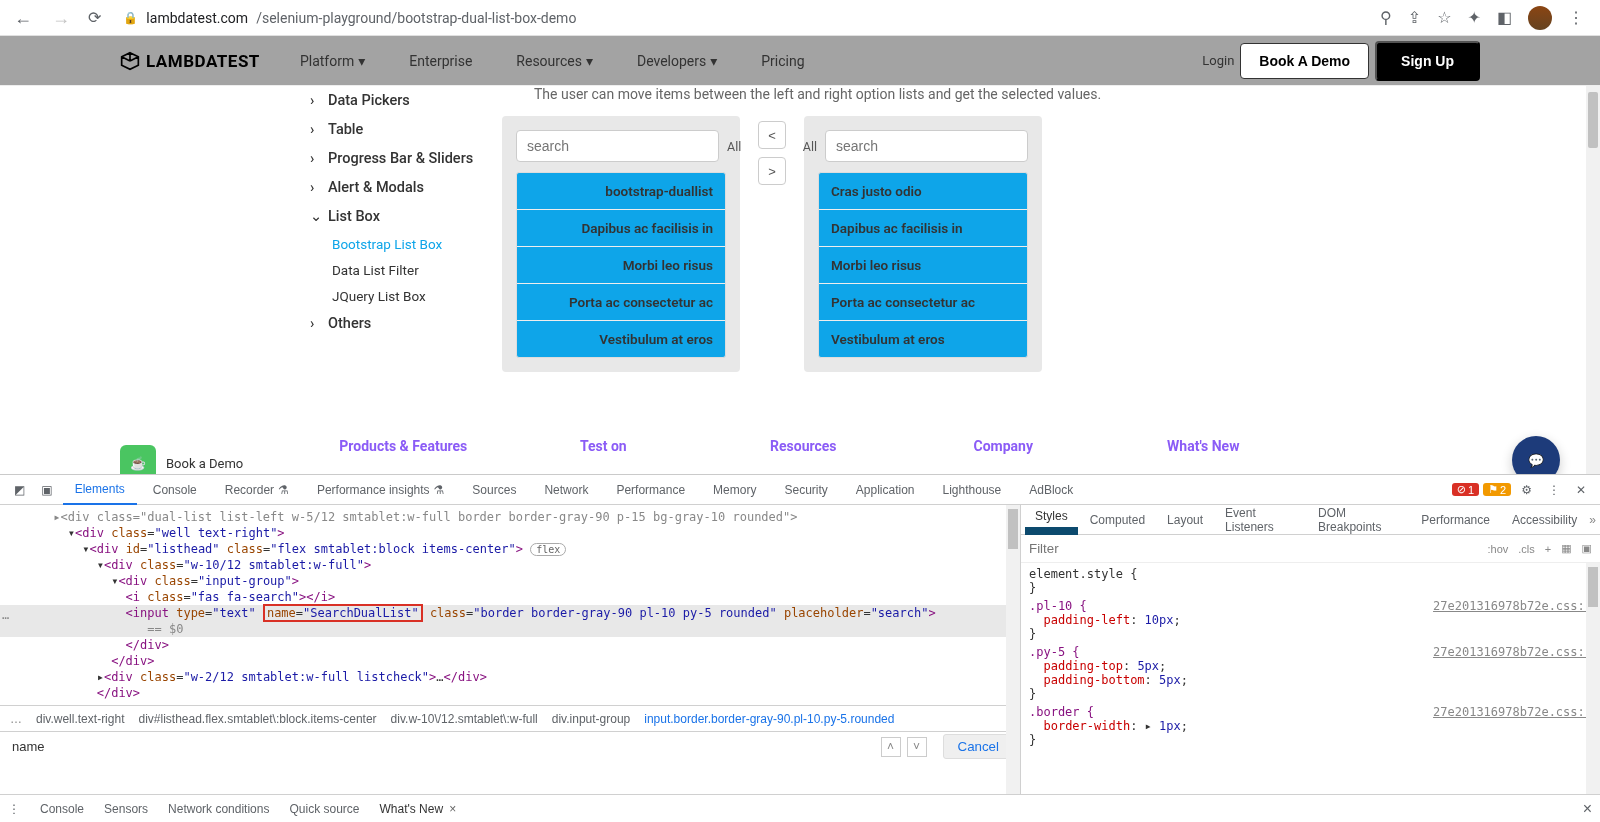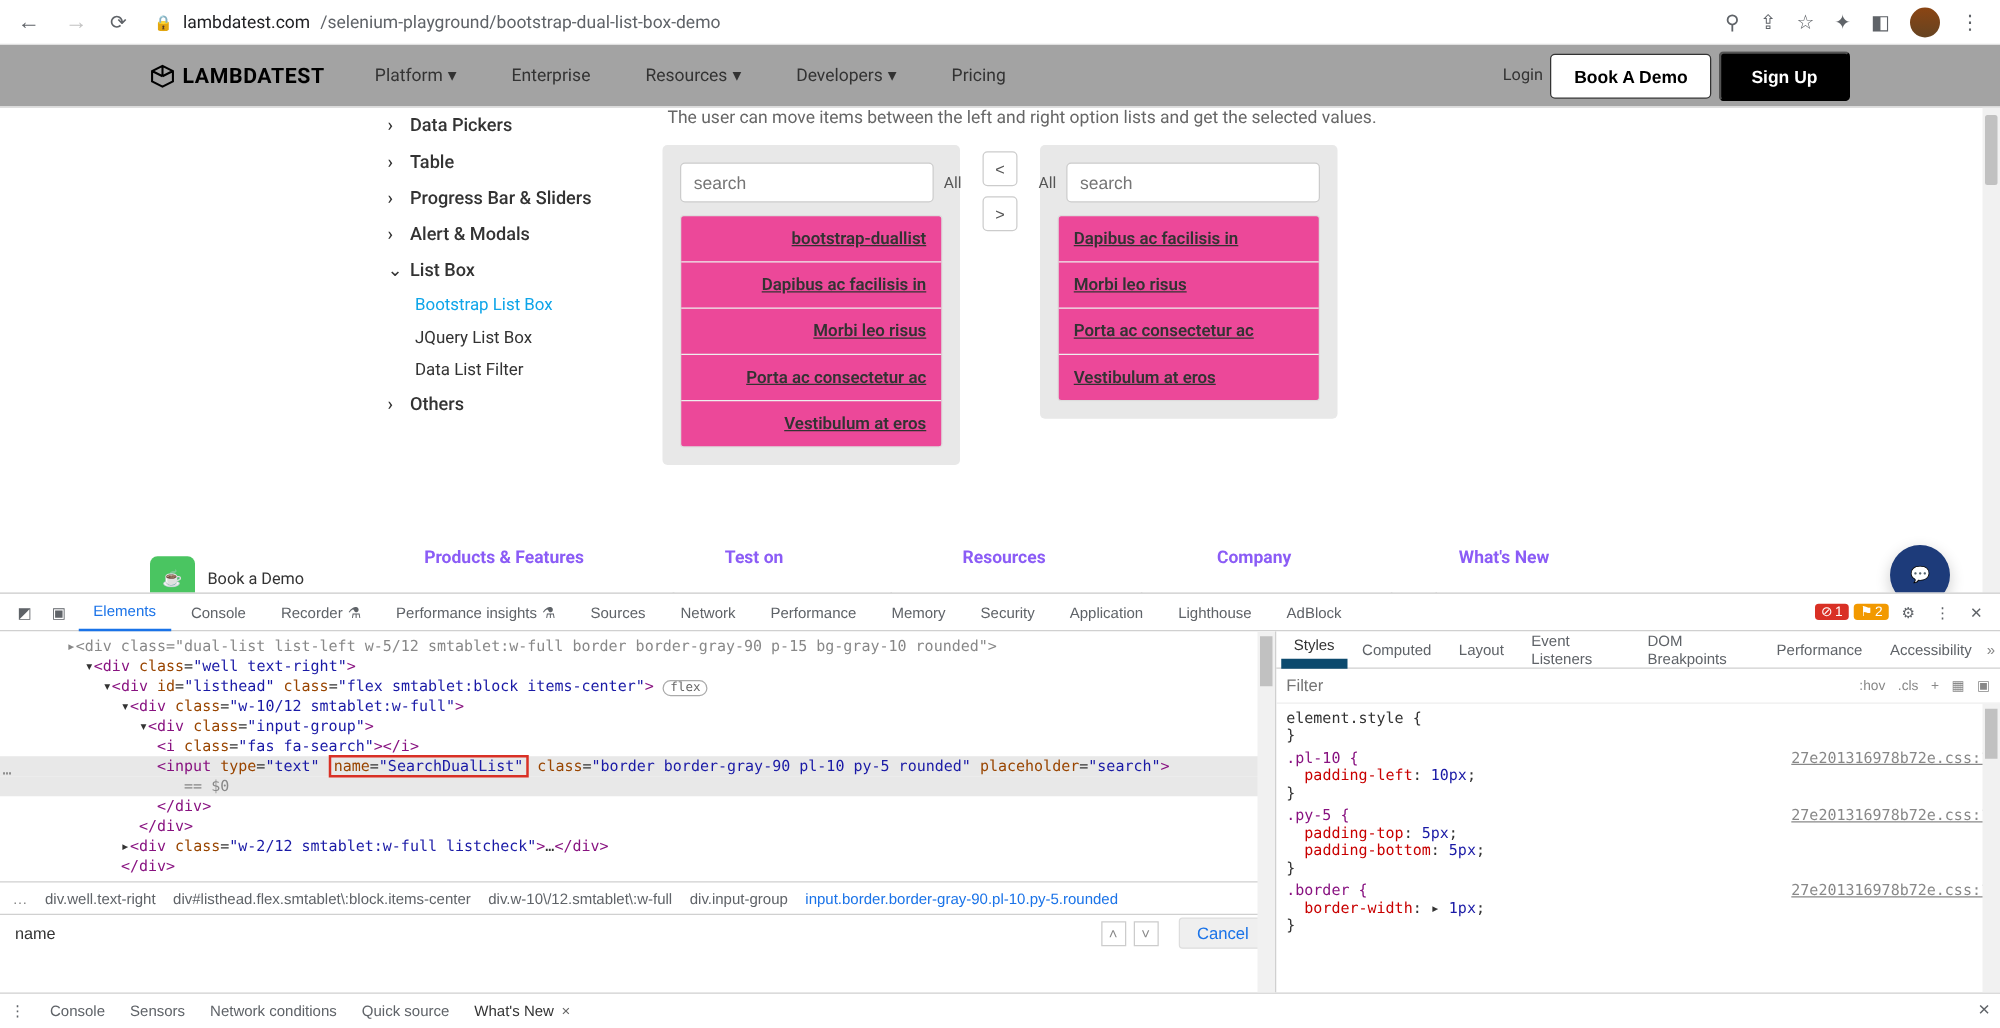--- a/index.html
+++ b/index.html
@@ -33,27 +33,27 @@
 .page-scroll { position:absolute; right:0; top:0; width:14px; height:100%; background:#f1f1f1; }
 .page-scroll-thumb { position:absolute; width:10px; left:2px; top:6px; height:56px; background:#c1c1c1; border-radius:2px; }
 .desc-text { position:absolute; left:534px; top:0; color:#666; font-size:14px; }
 
 .sidebar { position:absolute; left:310px; top:0; width:210px; font-size:14.5px; color:#333; }
 .side-item { display:flex; align-items:center; gap:8px; padding:6px 0; font-weight:500; }
 .side-item.sub { padding:5px 0 5px 22px; font-weight:400; font-size:13.5px; }
 .side-item.sub.active { color:#0ea5e9; }
 .chev { width:10px; display:inline-block; }
 
-.dual-area { position:absolute; left:530px; top:30px; display:flex; gap:18px; align-items:flex-start; }
+.dual-area { position:absolute; left:502px; top:30px; display:flex; gap:18px; align-items:flex-start; }
 .well { background:#e8e8e8; border-radius:4px; padding:14px; width:238px; }
 .well-head { display:flex; align-items:center; gap:8px; margin-bottom:10px; }
 .well-head.r { flex-direction:row-reverse; }
 .search-in { flex:1; border:1px solid #ccc; border-radius:4px; padding:7px 10px; font-size:14px; color:#999; background:#fff; }
 .all-btn { font-size:12.5px; color:#555; }
-.list { background:#ec4899; border:1px solid #ddd; border-radius:3px;text-decoration:underline; }
+.list { background:#0ea5e9; border:1px solid #ddd; border-radius:3px; }
 .list-it { padding:10px 12px; border-bottom:1px solid #eee; font-size:13.5px; font-weight:600; color:#333; }
 .well.left .list-it { text-align:right; }
 .well.right .list-it { text-align:left; }
 .list-it:last-child { border-bottom:none; }
 .arrow-col { display:flex; flex-direction:column; gap:8px; padding-top:5px; }
 .arrow-btn { width:28px; height:28px; border:1px solid #ccc; border-radius:4px; background:#fff; display:flex; align-items:center; justify-content:center; font-size:13px; color:#555; }
 
 
 .footer-strip { position:absolute; left:120px; right:40px; top:352px; display:flex; gap:0; font-size:13px; }
 .demo-badge { display:flex; align-items:center; gap:10px; margin-right:60px; }
@@ -198,24 +198,24 @@
         <span>Alert &amp; Modals</span>
       </div>
     <div class="side-item">
         <span class="chev">⌄</span>
         <span>List Box</span>
       </div>
     <div class="side-item sub active">
         <span>Bootstrap List Box</span>
       </div>
     <div class="side-item sub">
+        <span>Data List Filter</span>
+      </div>
+    <div class="side-item sub">
         <span>JQuery List Box</span>
-      </div>
-    <div class="side-item sub">
-        <span>Data List Filter</span>
       </div>
     <div class="side-item">
         <span class="chev">›</span>
         <span>Others</span>
       </div>
   </div>
 
   <div class="dual-area">
     <div class="well left">
       <div class="well-head">
@@ -233,20 +233,21 @@
     <div class="arrow-col">
       <button class="arrow-btn">&lt;</button>
       <button class="arrow-btn">&gt;</button>
     </div>
     <div class="well right">
       <div class="well-head r">
         <input class="search-in" placeholder="search" style="">
         <span class="all-btn">All</span>
       </div>
       <div class="list">
+        <div class="list-it">Cras justo odio</div>
         <div class="list-it">Dapibus ac facilisis in</div>
         <div class="list-it">Morbi leo risus</div>
         <div class="list-it">Porta ac consectetur ac</div>
         <div class="list-it">Vestibulum at eros</div>
       </div>
     </div>
   </div>
 
   <div class="footer-strip">
     <div class="demo-badge">

